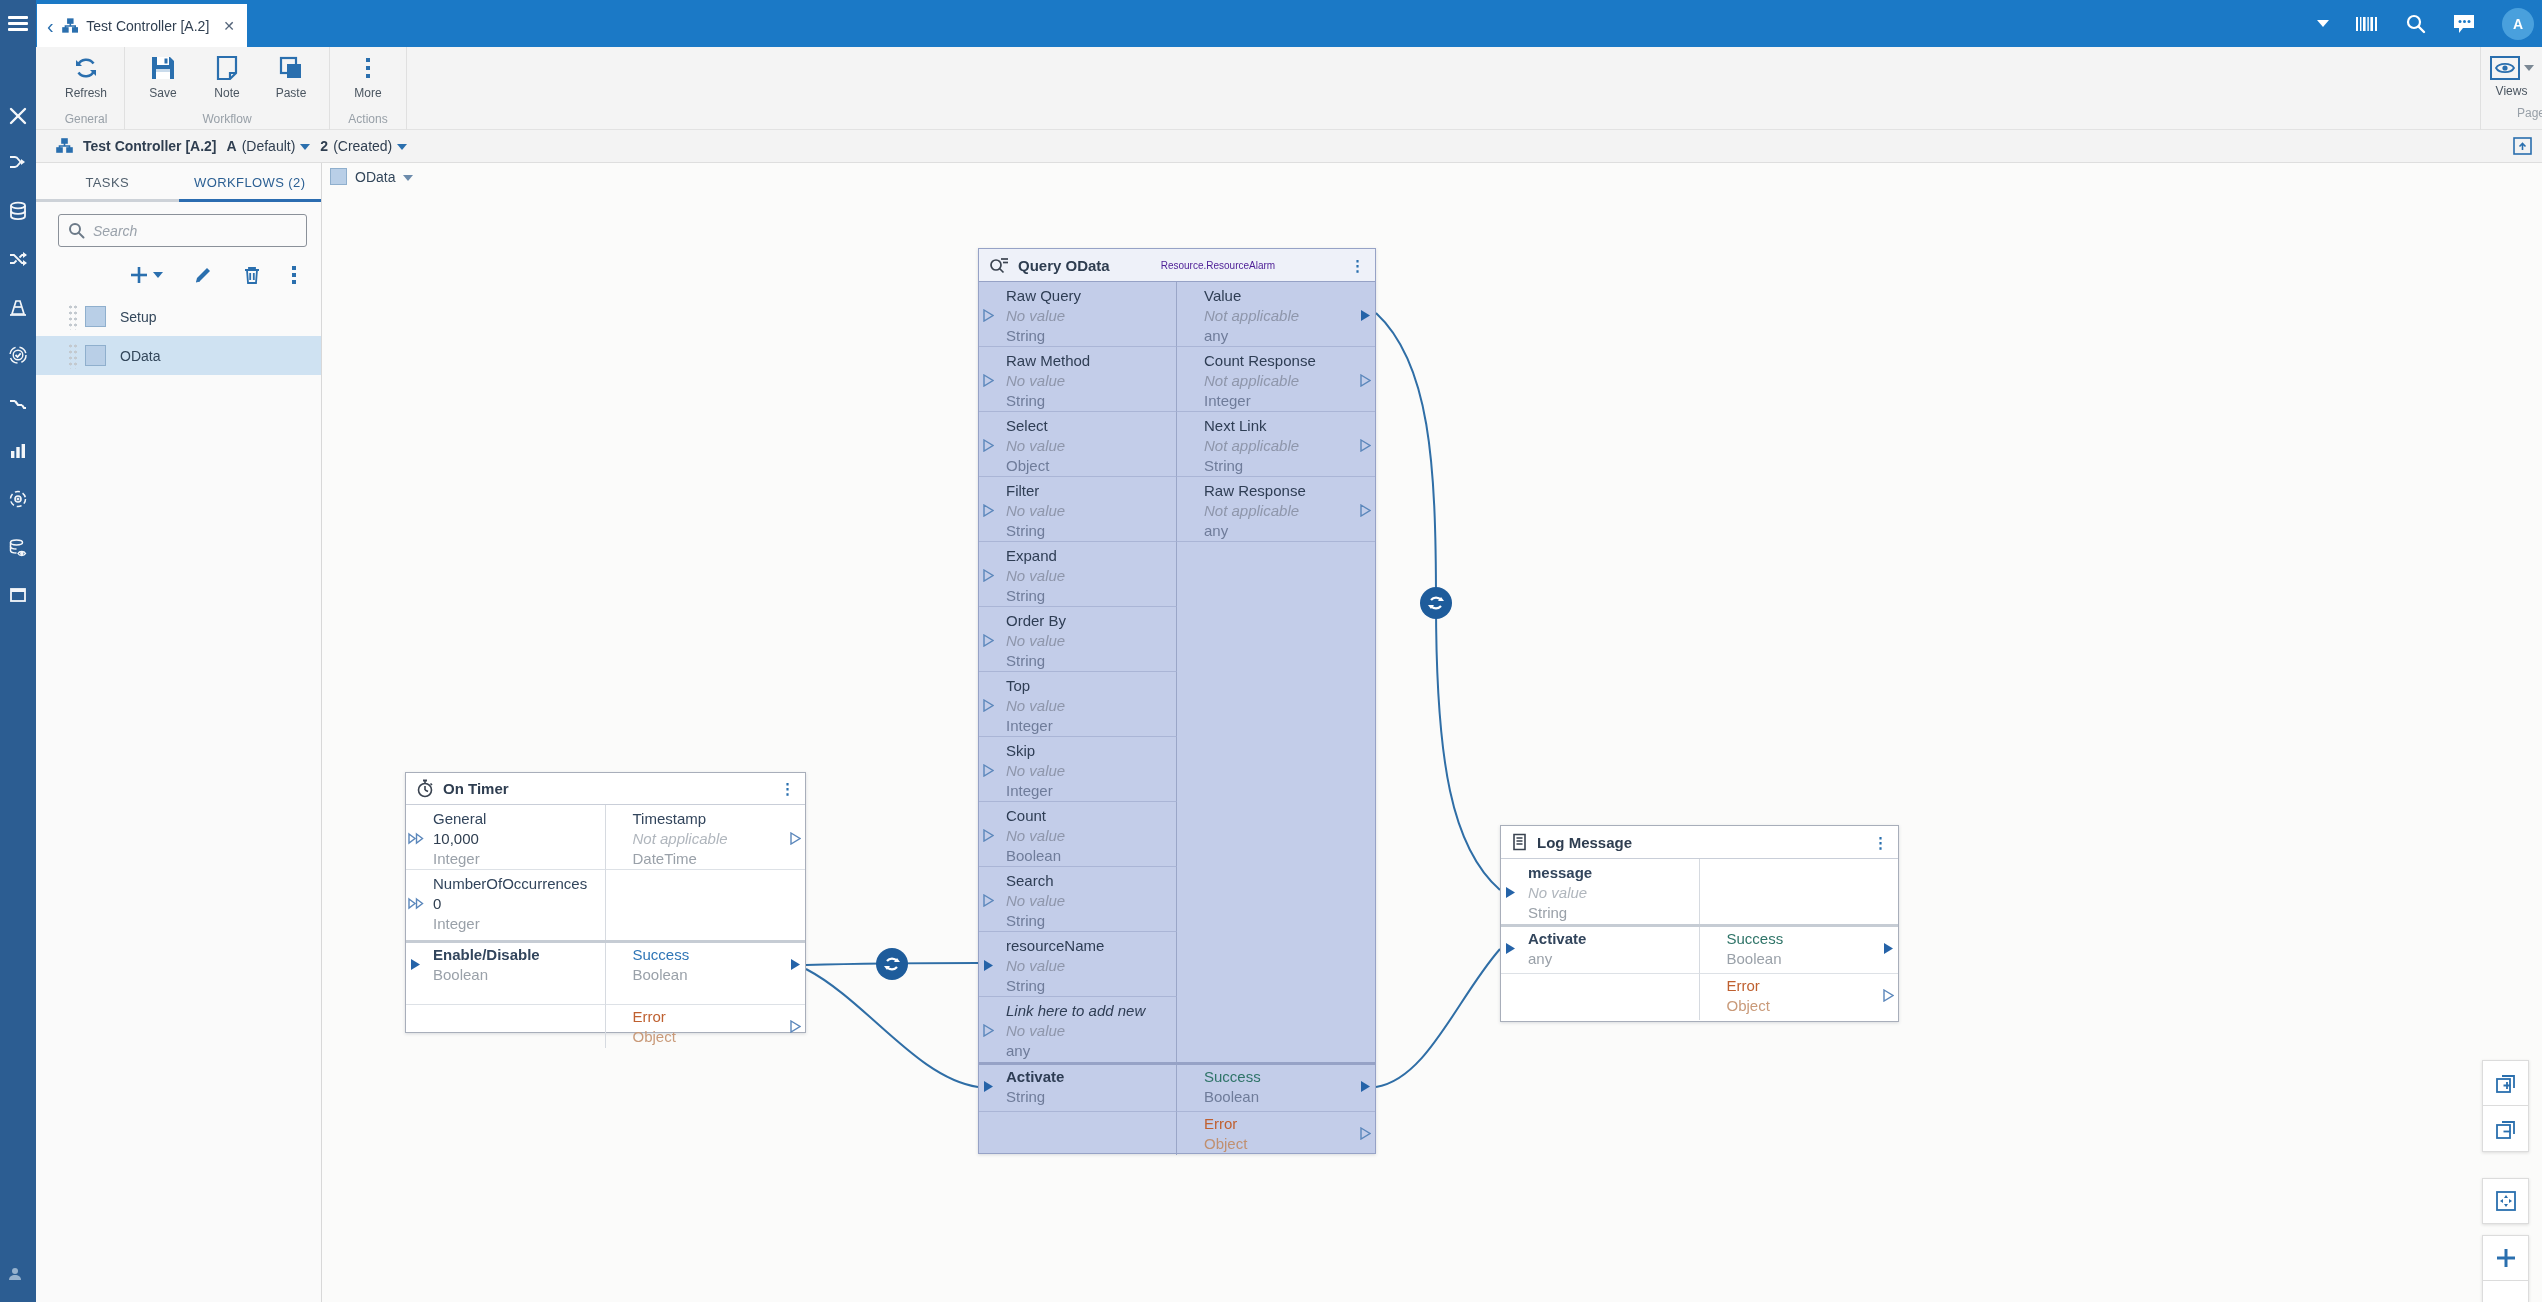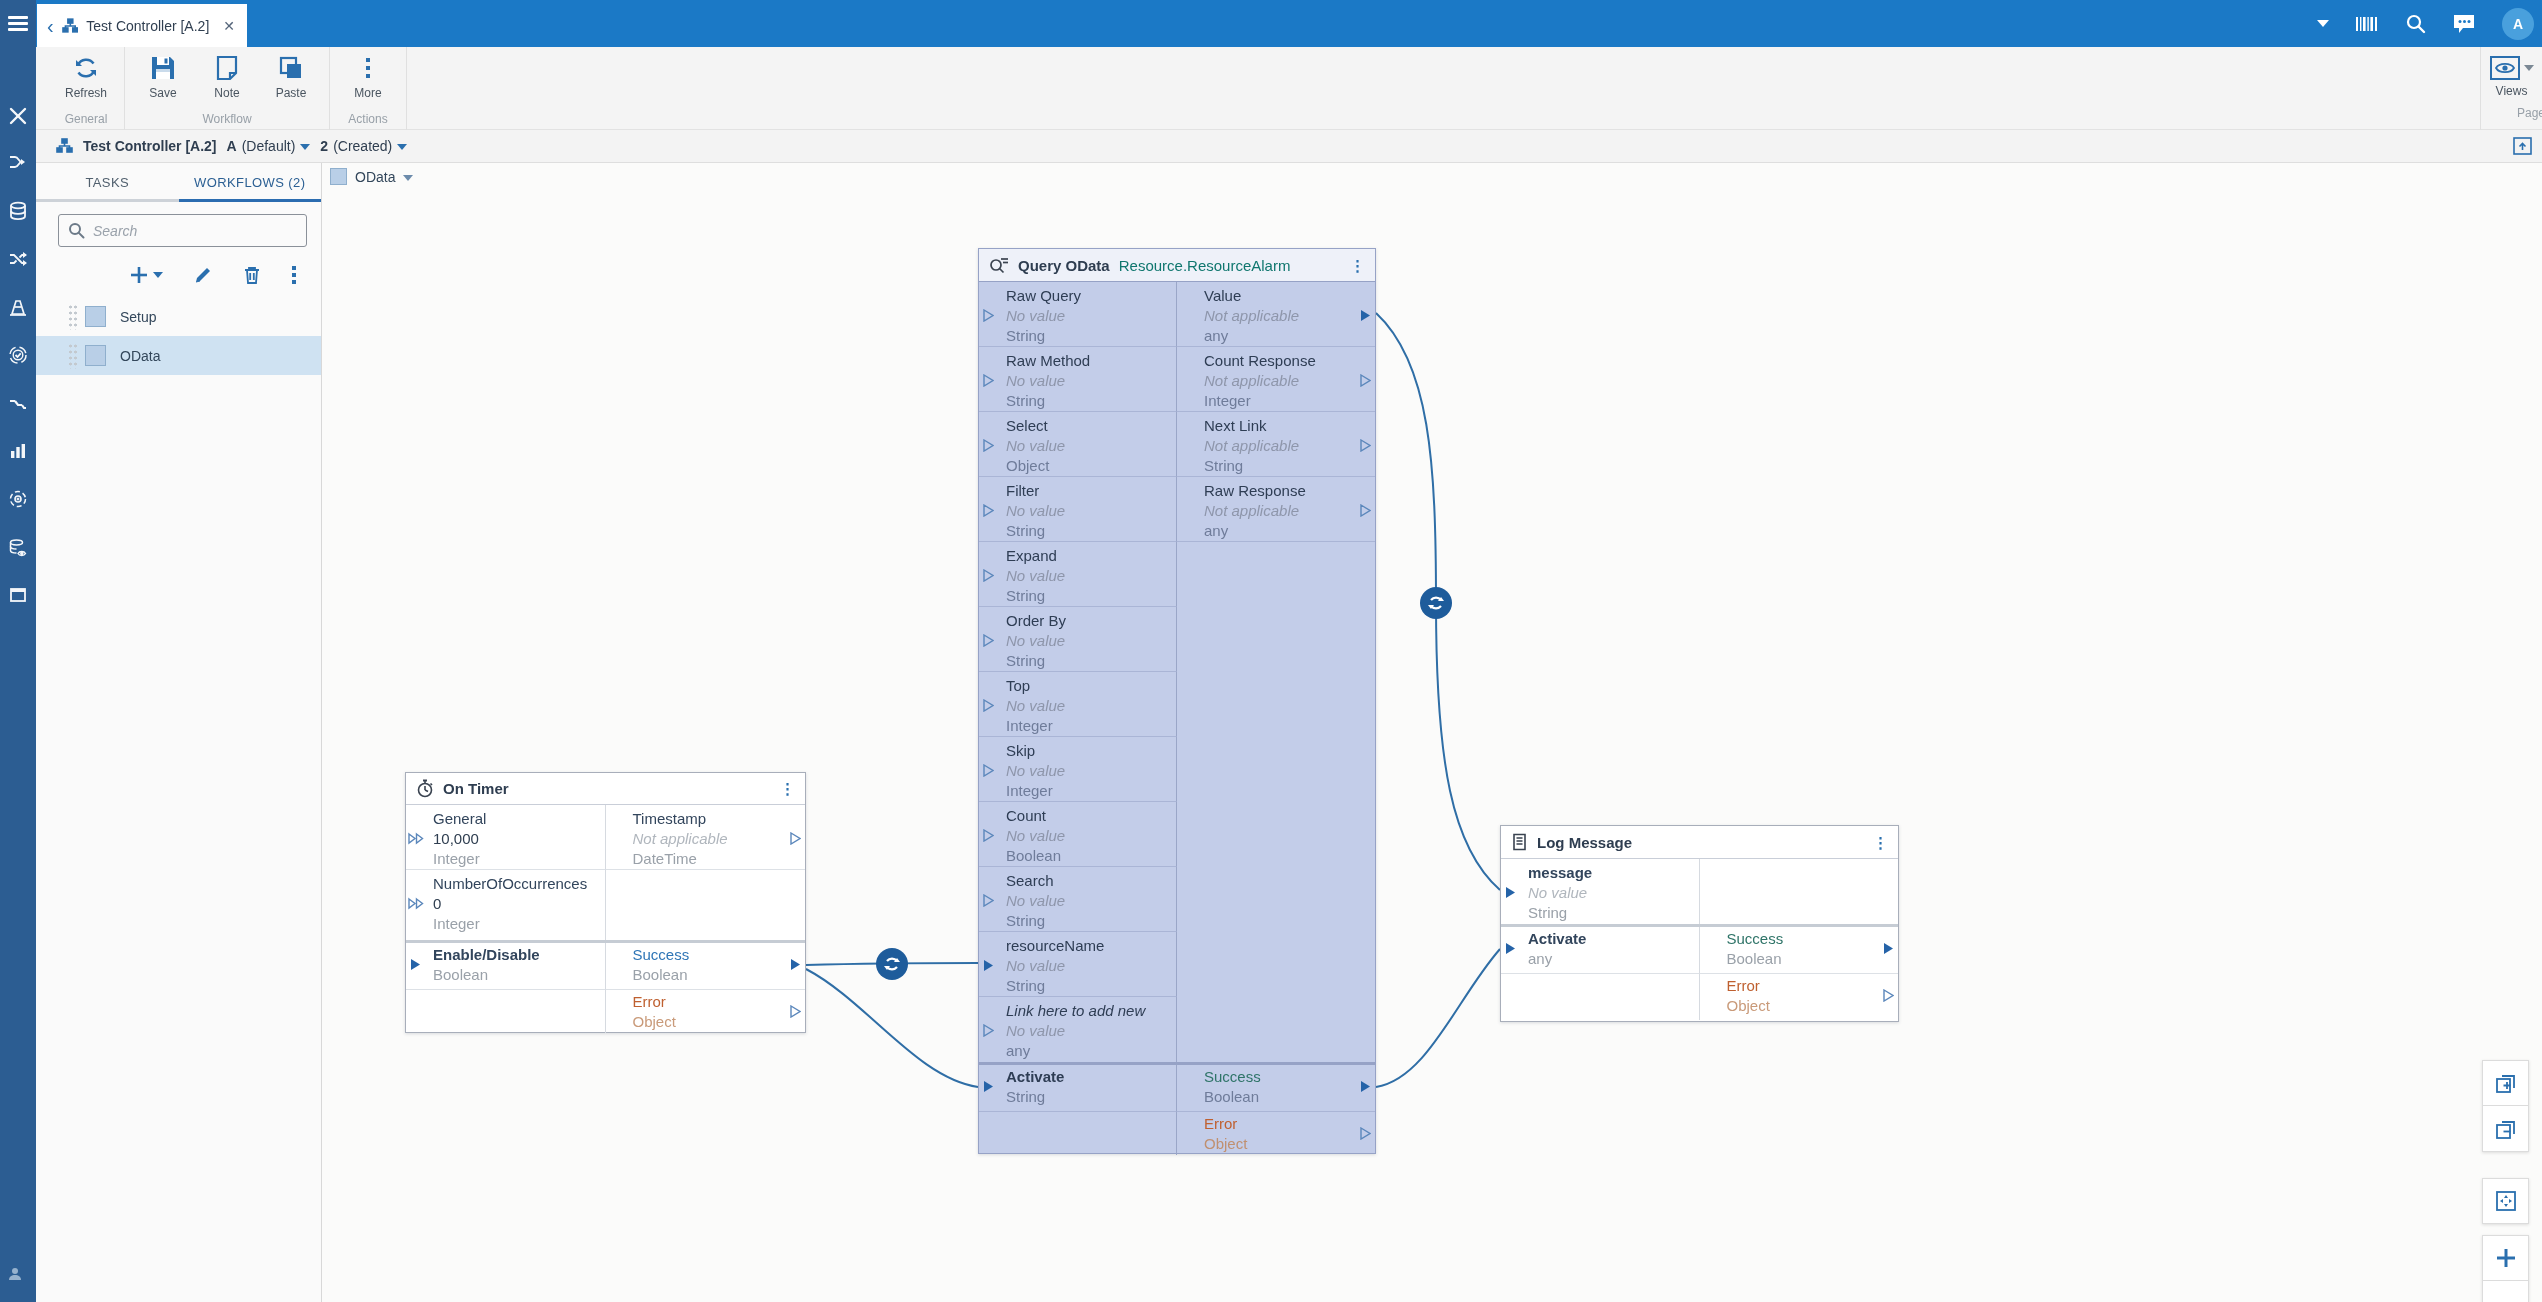--- a/index.html
+++ b/index.html
@@ -71,21 +71,21 @@
   .ctab .sq { width:17px; height:17px; background:#b9cfe7; border:1px solid #8fafcd; }
   .ctab .clab { font-size:14px; color:#33475b; }
   .ctab .cr-caret { width:0; height:0; border-left:5px solid transparent; border-right:5px solid transparent; border-top:6px solid #6c8bab; margin-top:2px; }
 
   svg.edges { position:absolute; left:0; top:0; z-index:1; }
 
   
   .node { position:absolute; z-index:2; background:#fff; border:1px solid #a8aeba; box-shadow:0 1px 3px rgba(60,70,90,.18); font-size:15px; }
   .node .hdr { height:32px; display:flex; align-items:center; gap:9px; padding:0 10px; border-bottom:1px solid #c9ced8; background:#fff; }
   .node .hdr .ttl { font-weight:bold; color:#2e3d50; font-size:15px; white-space:nowrap; }
-  .node .hdr .sub { color:#0f766e; font-size:15px; white-space:nowrap; }
+  .node .hdr .sub { color:#4c1d95; font-size:10px; white-space:nowrap;margin-left:42px; }
   .node .hdr .kebab { margin-left:auto; color:#2a6fae; font-weight:bold; font-size:15px; letter-spacing:0; cursor:pointer; line-height:1; }
   .node.sel { background:#c3cde9; border-color:#96a2c6; }
   .node.sel .hdr { background:#eef1f9; border-bottom-color:#96a2c6; }
 
   .nrow { display:flex; }
   .ncell { position:relative; width:50%; }
   .ncell.l { border-right:1px solid #d6dae0; }
   .sel .ncell.l { border-right-color:#9aa6c8; }
   .ncell.bb { border-bottom:1px solid #dde1e6; }
   .sel .ncell.bb { border-bottom-color:#aab5d6; }
@@ -531,21 +531,21 @@
               </svg></span>
           <div class="tx">
             <div class="lbl">NumberOfOccurrences</div>
             <div class="val set">0</div>
             <div class="typ">Integer</div>
           </div>
         </div>
         <div class="ncell"></div>
       </div>
       <div class="nsep"></div>
-      <div class="nrow" style="height:47px">
+      <div class="nrow" style="height:62px">
         <div class="ncell l bb">
           <span class="port in p2"><svg width="11" height="13" viewBox="0 0 11 13">
                 <path d="M1 1 L10 6.5 L1 12 Z" fill="#2563a8"></path>
               </svg></span>
           <div class="tx tx2">
             <div class="lbl bold">Enable/Disable</div>
             <div class="typ">Boolean</div>
           </div>
         </div>
         <div class="ncell bb succ-b">

